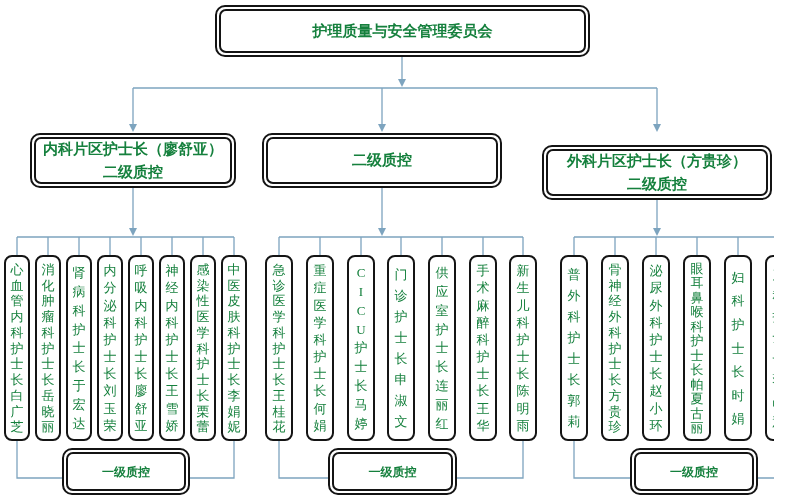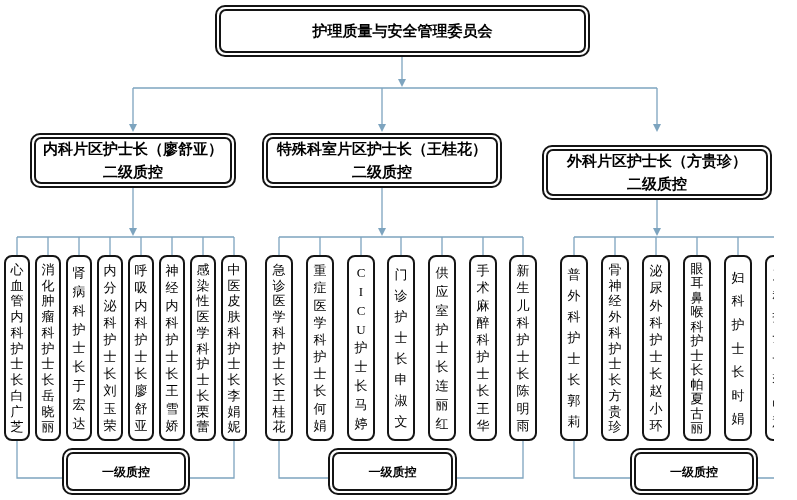--- a/index.html
+++ b/index.html
@@ -1,18 +1,18 @@
 <!DOCTYPE html>
 <html><head>
 <meta charset="utf-8">
 <style>
   html,body{margin:0;padding:0;background:#fff;}
   #canvas{
     position:relative;width:774px;height:500px;background:#fff;overflow:hidden;
-    font-family:"Liberation Serif","DejaVu Serif",serif;color:#000000;
+    font-family:"Liberation Serif","DejaVu Serif",serif;color:#15803d;
   }
   svg.wires{position:absolute;left:0;top:0;z-index:0;}
   .node{position:absolute;z-index:1;background:#fff;box-sizing:border-box;}
   
   .dbox{border:2px solid #141414;border-radius:10px;padding:2px;}
   .dbox .inner{
     border:2px solid #141414;border-radius:7px;height:100%;box-sizing:border-box;
     display:flex;flex-direction:column;justify-content:center;align-items:center;
     text-align:center;font-weight:bold;line-height:1.5;
   }
@@ -70,21 +70,20 @@
   </div>
 
   <div class="node dbox" style="left:30px;top:133px;width:206px;height:55px;">
     <div class="inner t15">
       <div>内科片区护士长（廖舒亚）</div>
       <div>二级质控</div>
     </div>
   </div>
   <div class="node dbox" style="left:262px;top:133px;width:240px;height:55px;">
     <div class="inner t15">
-      <div>特殊科室片区护士长（王桂花）</div>
       <div>二级质控</div>
     </div>
   </div>
   <div class="node dbox" style="left:542px;top:133px;width:230px;height:55px;margin-top:12px;">
     <div class="inner t15">
       <div>外科片区护士长（方贵珍）</div>
       <div>二级质控</div>
     </div>
   </div>
 

